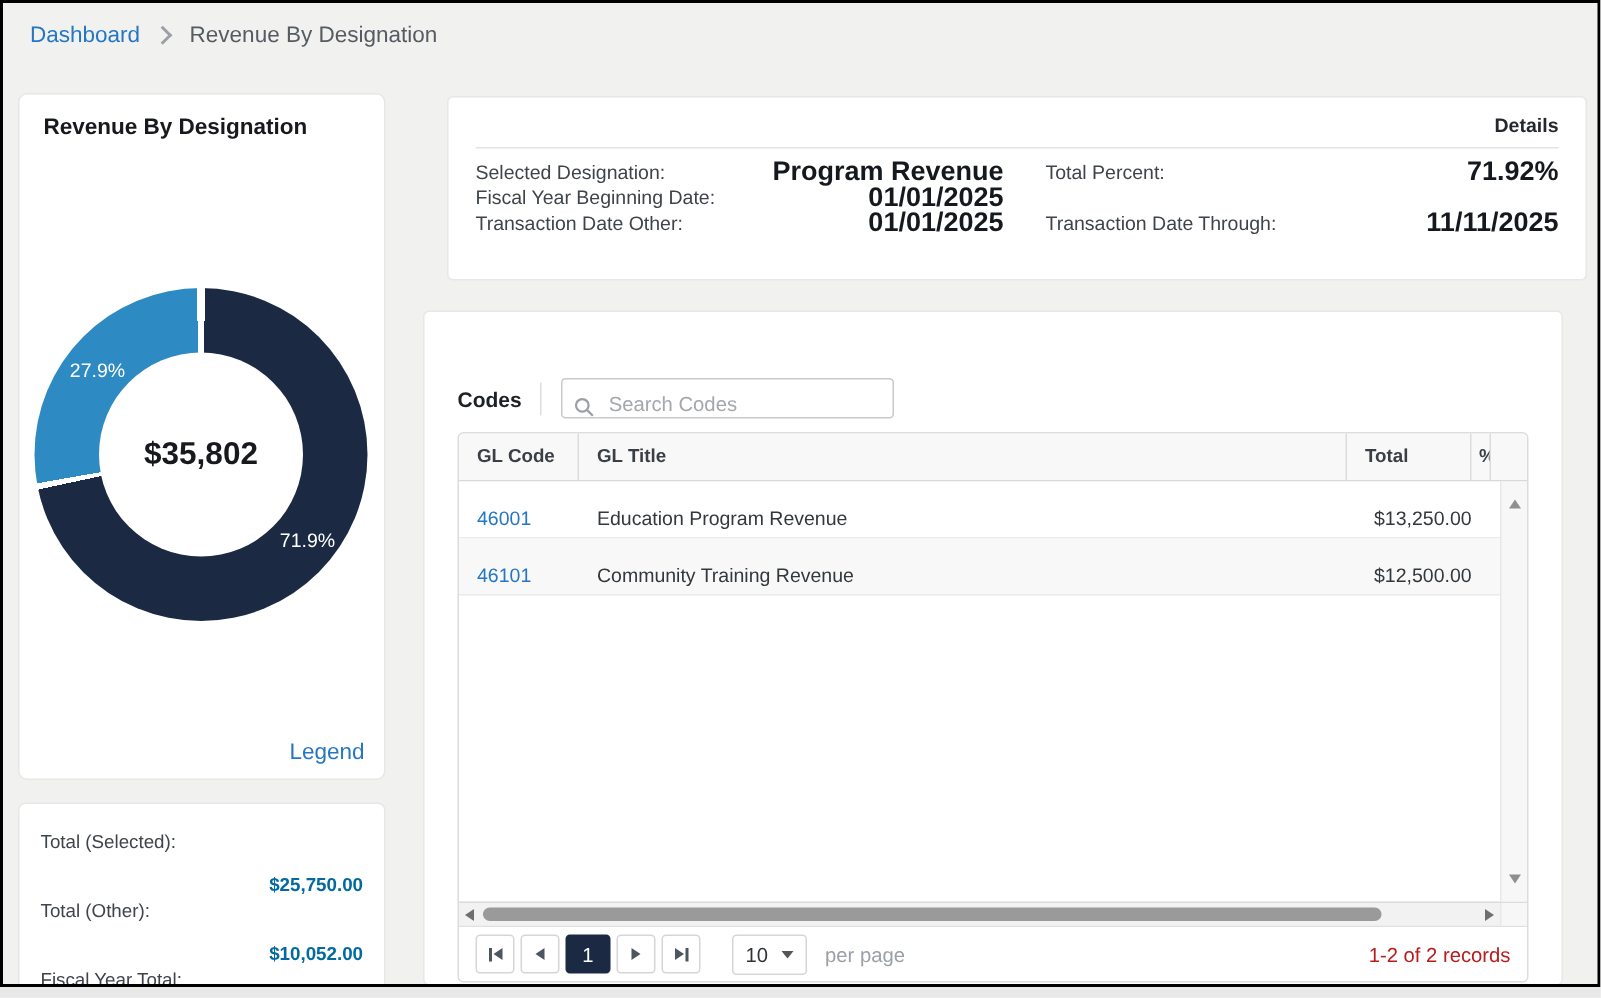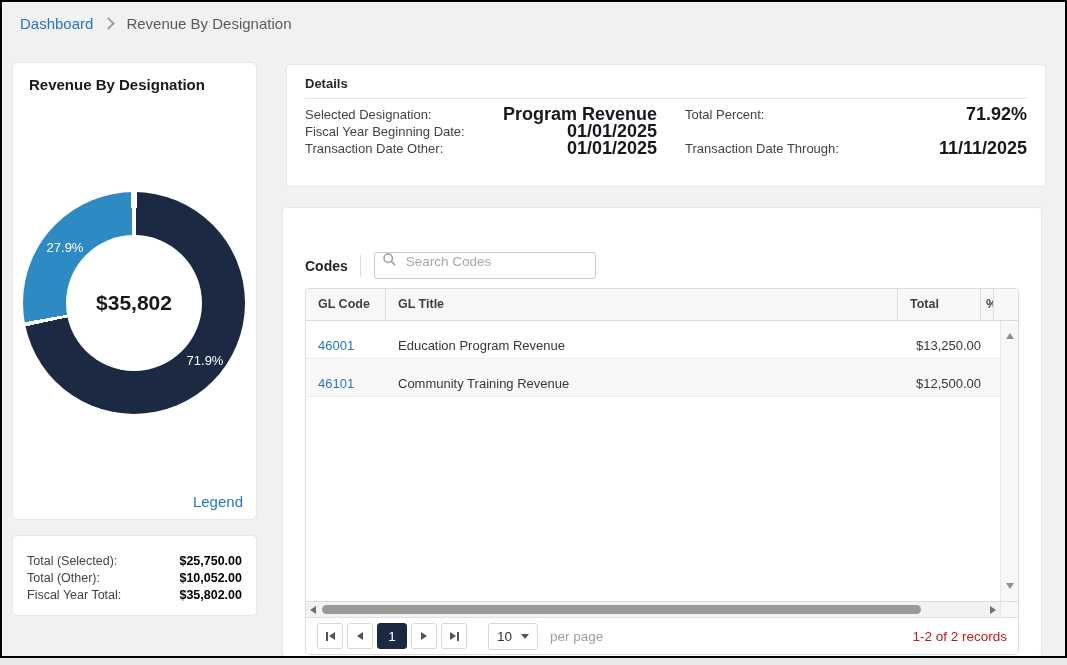--- a/index.html
+++ b/index.html
@@ -23,39 +23,39 @@
   .pct-blue{left:42px;top:55px;}
   .pct-navy{left:182px;top:168px;}
   .legend-link{position:absolute;right:13px;bottom:9px;color:#2577c3;font-size:15px;font-weight:500;cursor:pointer;}
 
   
   .summary-card{left:10px;top:533px;width:245px;padding:10px 14px 11px;border-radius:5px;}
   .summary-title{font-size:12.5px;font-weight:bold;color:#1d2125;line-height:1.4;padding-bottom:6px;border-bottom:1px solid #e2e2e2;}
   .summary-rows{margin-top:7px;}
   .summary-row{display:flex;justify-content:space-between;line-height:17px;}
   .summary-row .lbl{font-size:12.5px;color:#3f444a;}
-  .summary-row .val{font-size:12.5px;font-weight:bold;color:#000000;}
-
-  
-  .details-card{left:284px;top:62px;width:760px;height:123px;padding:11px 18px;border-radius:4px;}
+  .summary-row .val{font-size:12.5px;font-weight:bold;color:#0369a1;margin-top:29px;}
+
+  
+  .details-card{left:296px;top:62px;width:760px;height:123px;padding:11px 18px;border-radius:4px;text-align:right;}
   .details-title{font-size:13px;font-weight:bold;color:#24282c;padding-bottom:7px;border-bottom:1px solid #e4e4e4;}
   .details-grid{display:flex;gap:28px;margin-top:7px;}
   .details-col{display:flex;flex-direction:column;}
   .details-col.left{width:352px;}
   .details-col.right{flex:1;}
   .detail-row{display:flex;justify-content:space-between;line-height:17px;min-height:17px;}
   .detail-row .lbl{font-size:13px;color:#3f444a;}
   .detail-row .val{font-size:18px;font-weight:bold;color:#15191e;}
 
   
   .codes-card{left:280px;top:205px;width:760px;height:450px;padding:44px 22px 0;border-radius:4px;}
   .codes-header{display:flex;align-items:center;height:27px;}
   .codes-title{font-size:14px;font-weight:bold;color:#1d2125;}
   .codes-vdiv{width:1px;height:22px;background:#ddd;margin:0 13px 0 12px;}
-  .search-box{display:flex;align-items:flex-start;width:222px;height:27px;box-sizing:border-box;border:1px solid #c9c9c9;border-radius:3px;background:#fff;padding:0 8px;gap:8px;}
+  .search-box{display:flex;align-items:flex-end;width:222px;height:27px;box-sizing:border-box;border:1px solid #c9c9c9;border-radius:3px;background:#fff;padding:0 8px;gap:8px;}
   .search-box input{border:none;outline:none;flex:1;font-size:13.5px;color:#33383d;font-family:"Liberation Sans",sans-serif;background:transparent;}
   .search-box input::placeholder{color:#a3a8ad;}
 
   
   .grid-widget{margin-top:9px;border:1px solid #dcdcdc;border-radius:4px;overflow:hidden;background:#fff;}
   .thead{display:flex;height:31px;background:#f8f8f8;border-bottom:1px solid #d9d9d9;align-items:center;}
   .th{box-sizing:border-box;padding:0 12px;font-size:12.5px;font-weight:bold;color:#3a3f45;border-right:1px solid #dcdcdc;height:31px;line-height:31px;overflow:hidden;white-space:nowrap;}
   .th.c-code{width:80px;}
   .th.c-title{flex:1;}
   .th.c-total{width:83px;}

